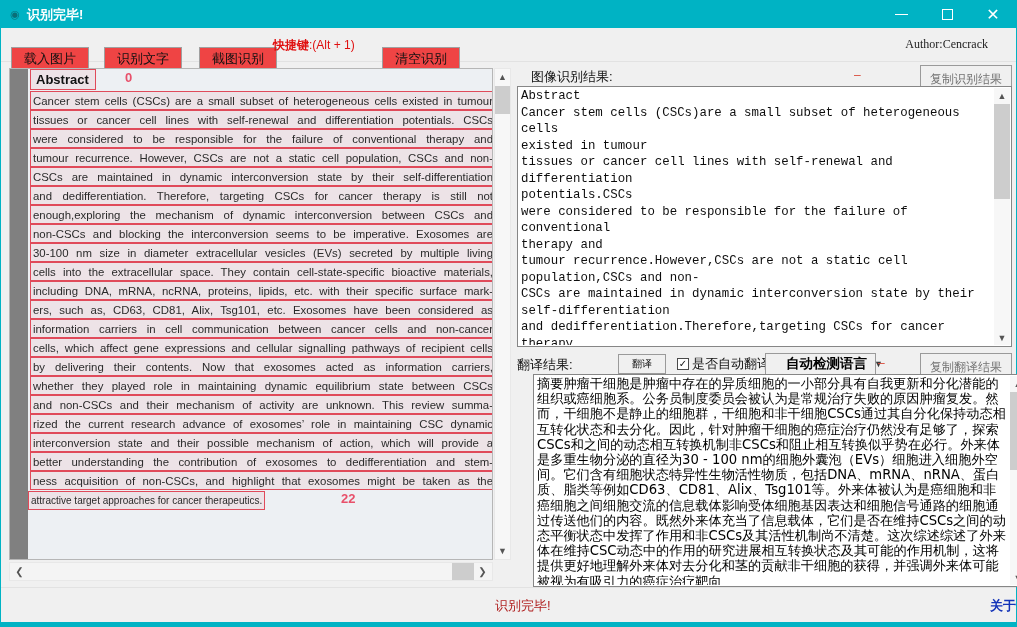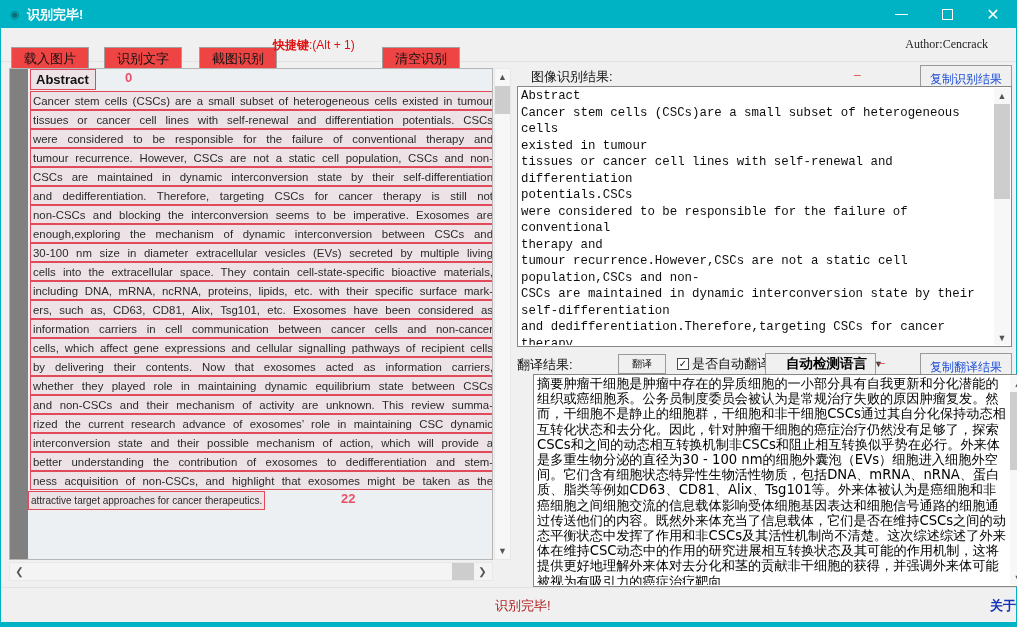--- a/index.html
+++ b/index.html
@@ -146,21 +146,21 @@
   }
   
   .rx-head{
     position:absolute;height:22px;
   }
   .lbl{font-size:13px;color:#111;white-space:nowrap;}
   .dashmark{color:#d94a3a;font-size:12px;}
   .copybtn{
     position:absolute;height:29px;top:0;
     border:1px solid #9a9a9a;background:#f0f0f0;
-    font-size:12px;color:#1d4ed8;
+    font-size:12px;color:#737373;
     display:flex;align-items:center;justify-content:center;
     box-sizing:border-box;padding:6px 4px;
   }
   .ta{
     position:absolute;
     background:#ffffff;border:1px solid #868686;box-sizing:border-box;
     overflow:hidden;
   }
   .ta-inner{
     position:absolute;left:3px;top:1px;right:18px;bottom:1px;
@@ -270,22 +270,22 @@
         <div class="abs-num">0</div>
       </div>
 
       <div id="doclines">
           <div class="docline"><span class="j">Cancer stem cells (CSCs) are a small subset of heterogeneous cells existed in tumour</span></div>
           <div class="docline"><span class="j">tissues or cancer cell lines with self-renewal and differentiation potentials. CSCs</span></div>
           <div class="docline"><span class="j">were considered to be responsible for the failure of conventional therapy and</span></div>
           <div class="docline"><span class="j">tumour recurrence. However, CSCs are not a static cell population, CSCs and non-</span></div>
           <div class="docline"><span class="j">CSCs are maintained in dynamic interconversion state by their self-differentiation</span></div>
           <div class="docline"><span class="j">and dedifferentiation. Therefore, targeting CSCs for cancer therapy is still not</span></div>
+          <div class="docline"><span class="j">enough,exploring the mechanism of dynamic interconversion between CSCs and</span></div>
           <div class="docline"><span class="j">non-CSCs and blocking the interconversion seems to be imperative. Exosomes are</span></div>
-          <div class="docline"><span class="j">enough,exploring the mechanism of dynamic interconversion between CSCs and</span></div>
           <div class="docline"><span class="j">30-100 nm size in diameter extracellular vesicles (EVs) secreted by multiple living</span></div>
           <div class="docline"><span class="j">cells into the extracellular space. They contain cell-state-specific bioactive materials,</span></div>
           <div class="docline"><span class="j">including DNA, mRNA, ncRNA, proteins, lipids, etc. with their specific surface mark-</span></div>
           <div class="docline"><span class="j">ers, such as, CD63, CD81, Alix, Tsg101, etc. Exosomes have been considered as</span></div>
           <div class="docline"><span class="j">information carriers in cell communication between cancer cells and non-cancer</span></div>
           <div class="docline"><span class="j">cells, which affect gene expressions and cellular signalling pathways of recipient cells</span></div>
           <div class="docline"><span class="j">by delivering their contents. Now that exosomes acted as information carriers,</span></div>
           <div class="docline"><span class="j">whether they played role in maintaining dynamic equilibrium state between CSCs</span></div>
           <div class="docline"><span class="j">and non-CSCs and their mechanism of activity are unknown. This review summa-</span></div>
           <div class="docline"><span class="j">rized the current research advance of exosomes’ role in maintaining CSC dynamic</span></div>

